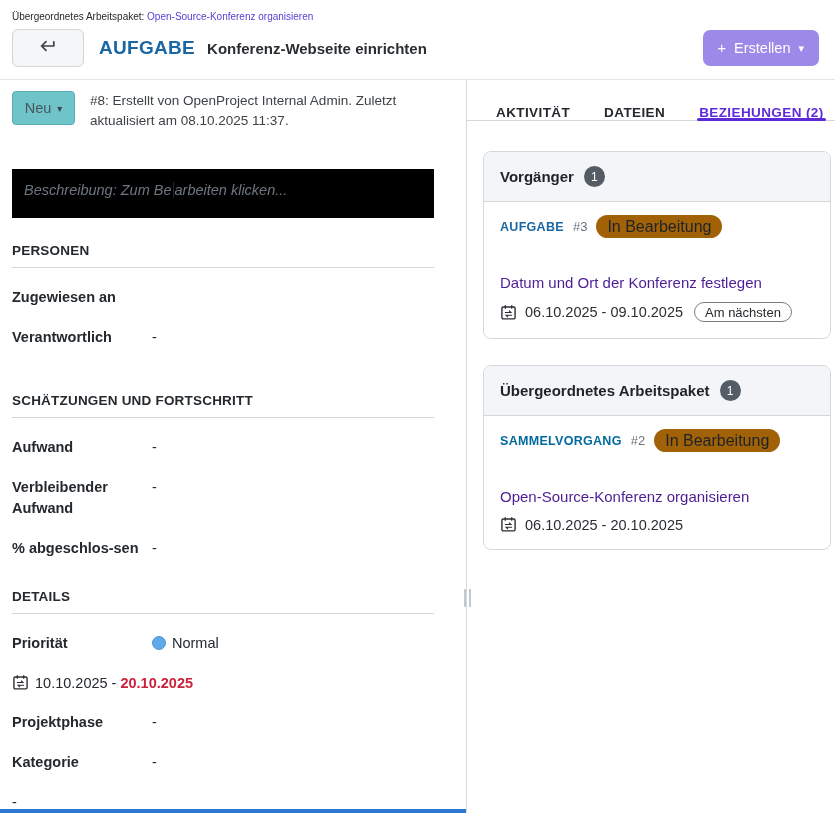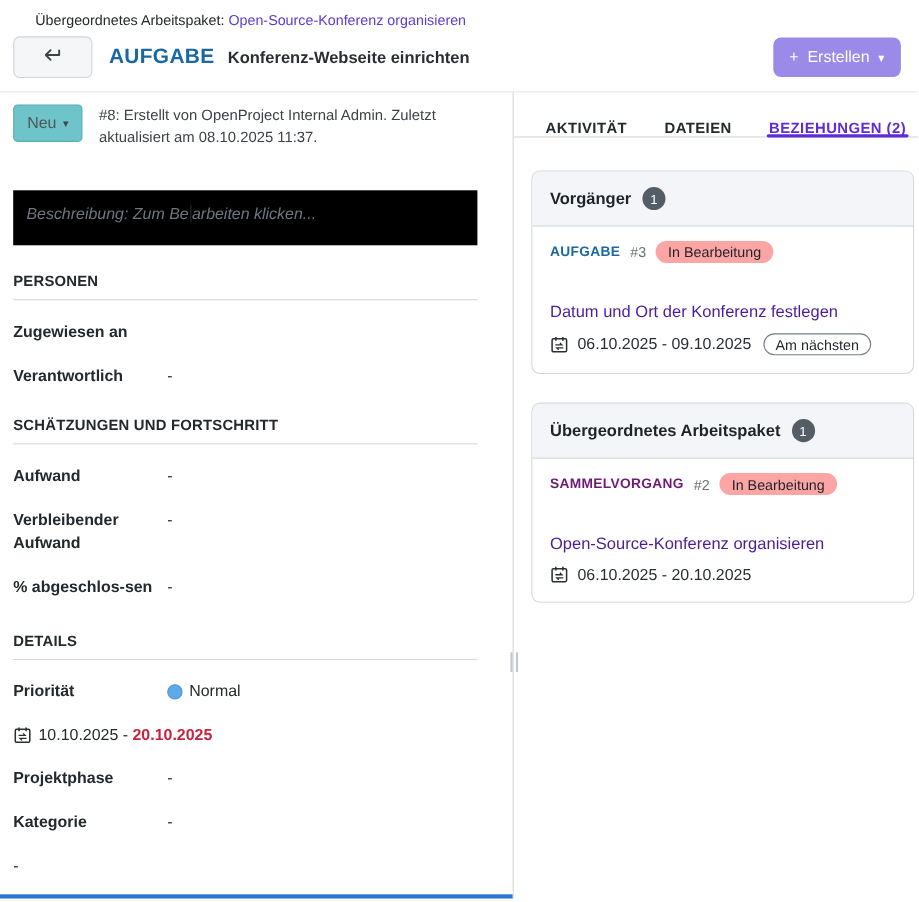--- a/index.html
+++ b/index.html
@@ -1,20 +1,20 @@
 <!DOCTYPE html>
 <html lang="de"><head>
 <meta charset="utf-8">
 <style>
   * { margin:0; padding:0; box-sizing:border-box; }
   html,body { width:835px; height:820px; overflow:hidden; background:#fff;
     font-family:"Liberation Sans", sans-serif; color:#24292e; }
 
   
-  .topbar { padding:11px 16px 0 12px; font-size:13px;margin-left:20px; }
+  .topbar { padding:11px 16px 0 12px; font-size:10px; }
   .crumb-label { color:#24292e; }
   .crumb-link { color:#5c3bd6; text-decoration:none; cursor:pointer; }
   .titlebar { display:flex; align-items:center; gap:15px; padding:7px 16px 12px 12px;
     border-bottom:1px solid #e3e6e9; }
   .back-btn { width:72px; height:38px; background:#f4f6f8; border:1px solid #d0d5da;
     border-radius:6px; display:flex; align-items:center; justify-content:center; cursor:pointer; }
   .wp-heading { display:flex; align-items:baseline; gap:12px; }
   .wp-type-big { color:#1a67a3; font-weight:700; font-size:19px; letter-spacing:.3px; }
   .wp-title-big { color:#2a2e33; font-weight:700; font-size:15px;text-align:center; }
   .spacer { flex:1; }
@@ -76,23 +76,23 @@
     margin-bottom:26px; background:#fff; }
   .card-head { background:#f3f5f8; border-bottom:1px solid #d4d8db; padding:14px 16px;
     display:flex; align-items:center; gap:10px; }
   .card-title { font-weight:700; font-size:15px; color:#1f2328; }
   .count-badge { width:21px; height:21px; border-radius:50%; background:#545d66; color:#fff;
     font-size:12px; display:flex; align-items:center; justify-content:center; }
   .card-body { padding:13px 16px 16px; }
   .type-row { display:flex; align-items:center; gap:9px; margin-bottom:10px; }
   .wp-type-sm { font-size:12.5px; font-weight:700; letter-spacing:.3px; }
   .type-task { color:#1a67a3; }
-  .type-milestone { color:#701a75;text-align:center; }
+  .type-milestone { color:#0369a1;text-align:center; }
   .wp-id { font-size:13px; color:#6a737d; }
-  .status-pill { background:#fca5a5; color:#1f2328; font-size:13px; padding:2.5px 11px;
+  .status-pill { background:#a16207; color:#1f2328; font-size:16px; padding:2.5px 11px;
     border-radius:999px; }
   .card-name { font-weight:400; font-size:15px; color:#4c1d95; margin-bottom:11px; cursor:pointer;margin-top:36px; }
   .date-row { display:flex; align-items:center; gap:8px; font-size:14.5px; color:#2a2e33; }
   .chip { border:1px solid #767d85; border-radius:999px; padding:1.5px 10px; font-size:13px;
     background:#fff; color:#24292e; margin-left:3px; }
 </style>
 </head>
 <body>
 
 <div class="topbar">
@@ -140,21 +140,21 @@
     <hr class="sec-hr">
 
     <div class="field-row">
       <div class="f-label">Zugewiesen an</div>
     </div>
     <div class="field-row">
       <div class="f-label">Verantwortlich</div>
       <div class="f-value">-</div>
     </div>
 
-    <div class="sec-h" style="margin-top:26px">SCHÄTZUNGEN UND FORTSCHRITT</div>
+    <div class="sec-h" style="margin-top:45px">SCHÄTZUNGEN UND FORTSCHRITT</div>
     <hr class="sec-hr">
 
     <div class="field-row">
       <div class="f-label">Aufwand</div>
       <div class="f-value">-</div>
     </div>
     <div class="field-row">
       <div class="f-label">Verbleibender Aufwand</div>
       <div class="f-value">-</div>
     </div>

